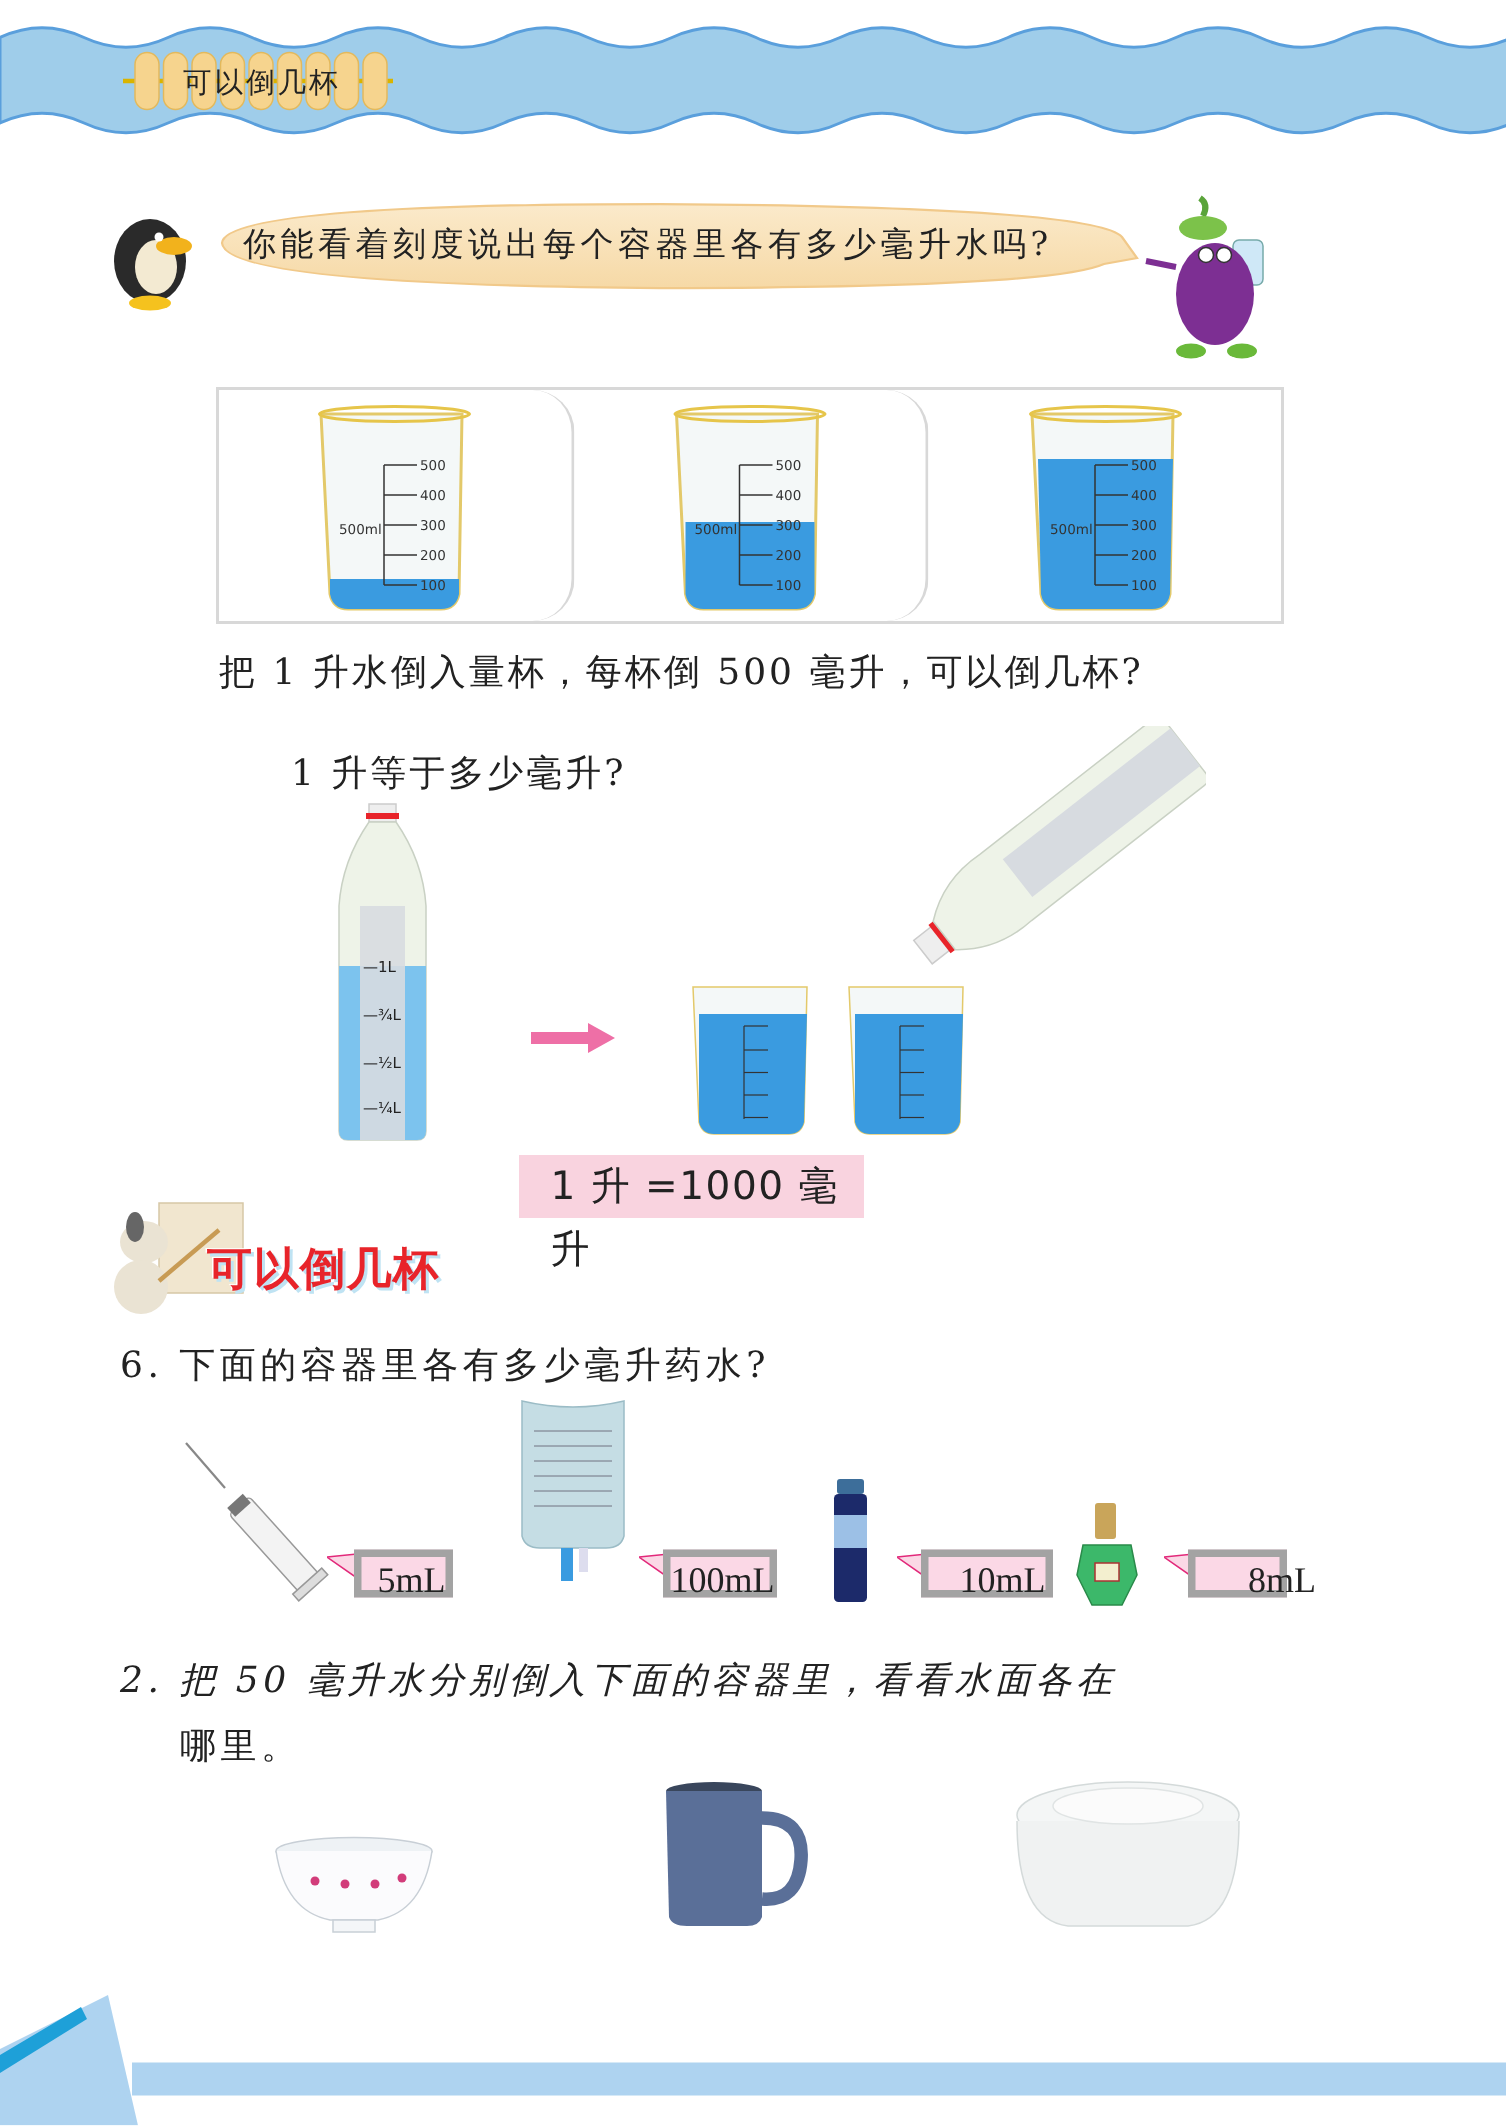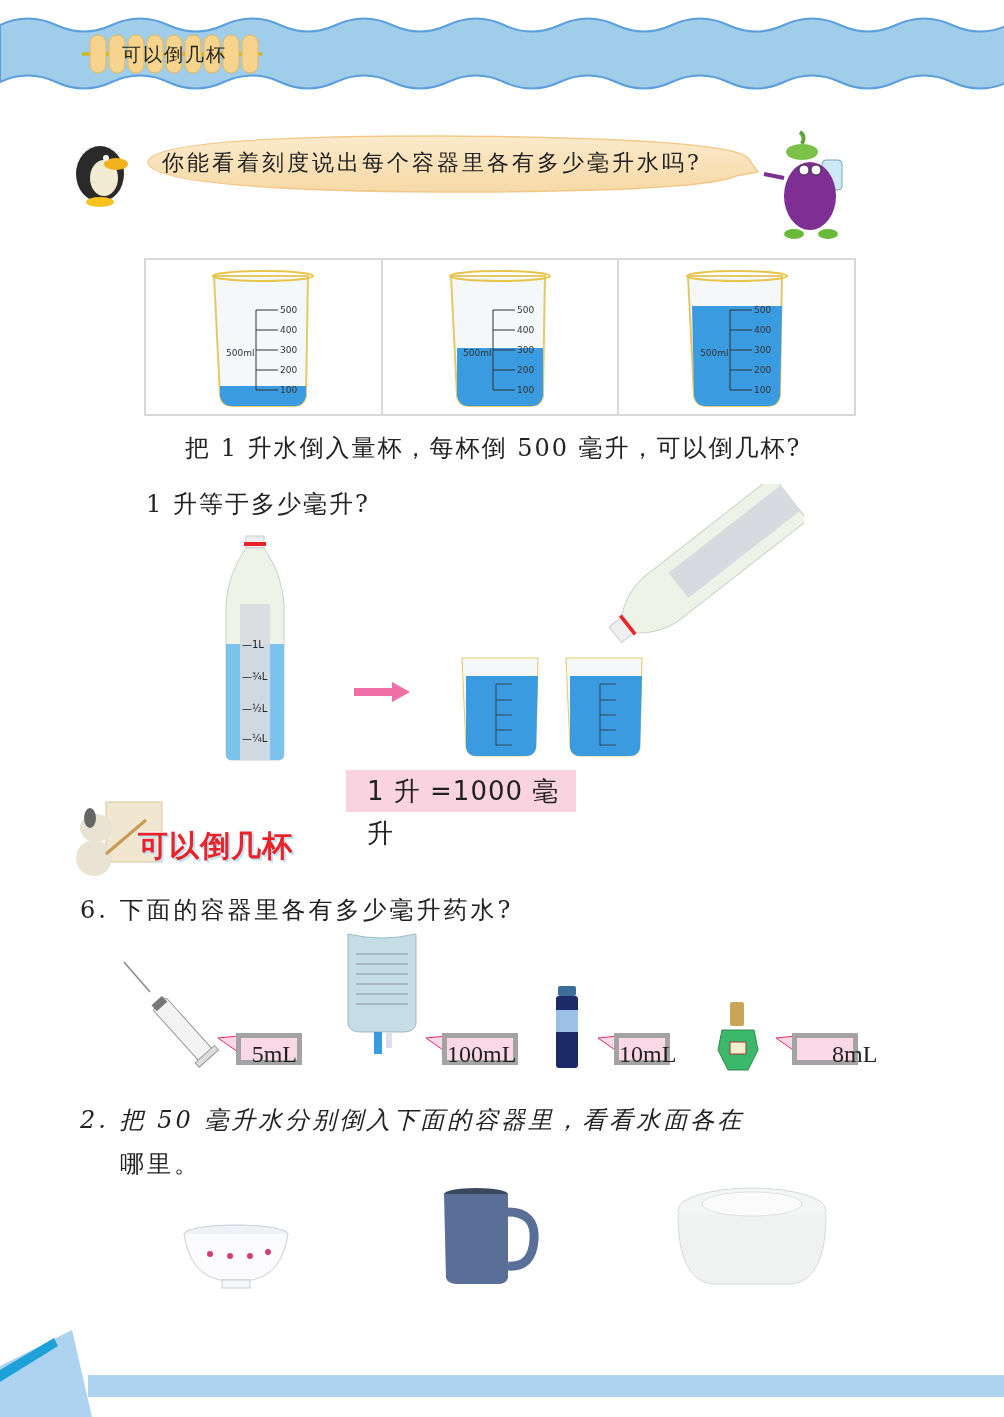--- a/index.html
+++ b/index.html
@@ -7,21 +7,21 @@
   .abs{position:absolute;}
   
   .banner{left:0;top:10px;width:1004px;height:80px;}
   .title-beads{left:82px;top:33px;width:180px;height:42px;}
   .title-text{left:122px;top:42px;font-size:19px;color:#222;letter-spacing:2px;font-family:"DejaVu Serif",serif;}
   
   .bubble{left:140px;top:132px;width:620px;height:64px;}
   .bubble-text{left:162px;top:148px;font-size:22px;letter-spacing:3px;white-space:nowrap;}
   
   .panel{left:144px;top:258px;width:712px;height:158px;border:2px solid #d8d8d8;display:flex;box-sizing:border-box;}
-  .cell{flex:1;position:relative;border-right:2px solid #d8d8d8;}
+  .cell{flex:1;position:relative;border-right:2px solid #d8d8d8;border-radius:28px;}
   .cell:last-child{border-right:none;}
   .cell svg{position:absolute;left:50%;top:6px;transform:translateX(-50%);}
   .q-line{left:146px;font-size:24px;letter-spacing:2px;white-space:nowrap;}
   .equation{left:346px;top:770px;width:230px;height:42px;background:#f9d3df;font-family:"DejaVu Sans",sans-serif;font-size:26px;line-height:42px;padding-left:21px;box-sizing:border-box;letter-spacing:1px;}
   .think-title{left:138px;top:826px;font-family:"DejaVu Sans",sans-serif;font-size:30px;font-weight:bold;color:#e8242a;letter-spacing:1px;text-shadow:2px 2px 0 #bfe3f3, -1px -1px 0 #fff;}
   .ex{font-size:24px;letter-spacing:3px;white-space:nowrap;}
   .tag{height:32px;border:5px solid #a3a3a3;background:#fbd8e6;font-family:"Liberation Serif",serif;font-size:24px;line-height:32px;text-align:right;box-sizing:border-box;}
   .footer-bar{left:88px;top:1375px;width:916px;height:22px;background:#aed3f0;}
   .page-num{left:40px;top:1414px;font-family:"DejaVu Sans",sans-serif;font-size:32px;color:#222;}
 </style>
@@ -141,22 +141,22 @@
           <text x="72" y="67">400</text>
           <text x="72" y="87">300</text>
           <text x="72" y="107">200</text>
           <text x="72" y="127">100</text>
           <text x="18" y="90">500ml</text>
         </g>
     </svg>
   </div>
 </div>
 
-<div class="abs q-line" style="top:432px;margin-left:39px;">把 1 升水倒入量杯，每杯倒 500 毫升，可以倒几杯?</div>
-<div class="abs q-line" style="top:488px;">1 升等于多少毫升?</div>
+<div class="abs q-line" style="top:432px;">把 1 升水倒入量杯，每杯倒 500 毫升，可以倒几杯?</div>
+<div class="abs q-line" style="top:499px;margin-left:48px;">1 升等于多少毫升?</div>
 
 <svg class="abs" style="left:222px;top:534px;" width="66" height="228" viewBox="0 0 66 228">
   <rect x="24" y="2" width="18" height="12" fill="#eee" stroke="#ccc"></rect>
   <rect x="22" y="8" width="22" height="4" fill="#e8242a"></rect>
   <path d="M24,14 L42,14 Q60,40 62,70 L62,220 Q62,226 56,226 L10,226 Q4,226 4,220 L4,70 Q6,40 24,14 Z" fill="#eef3e8" stroke="#c9d1c4"></path>
   <path d="M4,110 L62,110 L62,220 Q62,226 56,226 L10,226 Q4,226 4,220 Z" fill="#7cc3ee"></path>
   <rect x="18" y="70" width="30" height="156" fill="#d7dbe0" opacity="0.9"></rect>
   <g font-family="DejaVu Sans, sans-serif" font-size="10" fill="#222">
     <text x="20" y="114">—1L</text>
       <text x="20" y="146">—¾L</text>
@@ -247,21 +247,21 @@
 <div class="abs tag" style="left:442px;top:1033px;width:76px;">100mL</div>
 
 <svg class="abs" style="left:554px;top:984px;" width="26" height="86" viewBox="0 0 26 86">
   <rect x="4" y="2" width="18" height="10" rx="2" fill="#3d6e9a"></rect>
   <rect x="2" y="12" width="22" height="72" rx="3" fill="#1c2a6a"></rect>
   <rect x="2" y="26" width="22" height="22" fill="#9cc0e6"></rect>
 </svg>
 <svg class="abs" style="left:598px;top:1034px;" width="20" height="20" viewBox="0 0 20 20">
     <polygon points="0,4 20,2 20,18" fill="#fbd8e6" stroke="#e2297a"></polygon>
   </svg>
-<div class="abs tag" style="left:614px;top:1033px;width:56px;">10mL</div>
+<div class="abs tag" style="left:614px;top:1033px;width:88px;">10mL</div>
 
 <svg class="abs" style="left:716px;top:1000px;" width="44" height="72" viewBox="0 0 44 72">
   <rect x="14" y="2" width="14" height="24" rx="2" fill="#c9a55a"></rect>
   <path d="M6,30 L38,30 L42,50 L32,70 L12,70 L2,50 Z" fill="#3cb86a" stroke="#2a8a4a"></path>
   <rect x="14" y="42" width="16" height="12" fill="#f3efcf" stroke="#a33"></rect>
 </svg>
 <svg class="abs" style="left:776px;top:1034px;" width="20" height="20" viewBox="0 0 20 20">
     <polygon points="0,4 20,2 20,18" fill="#fbd8e6" stroke="#e2297a"></polygon>
   </svg>
 <div class="abs tag" style="left:792px;top:1033px;width:66px;padding-left:35px;">8mL</div>

